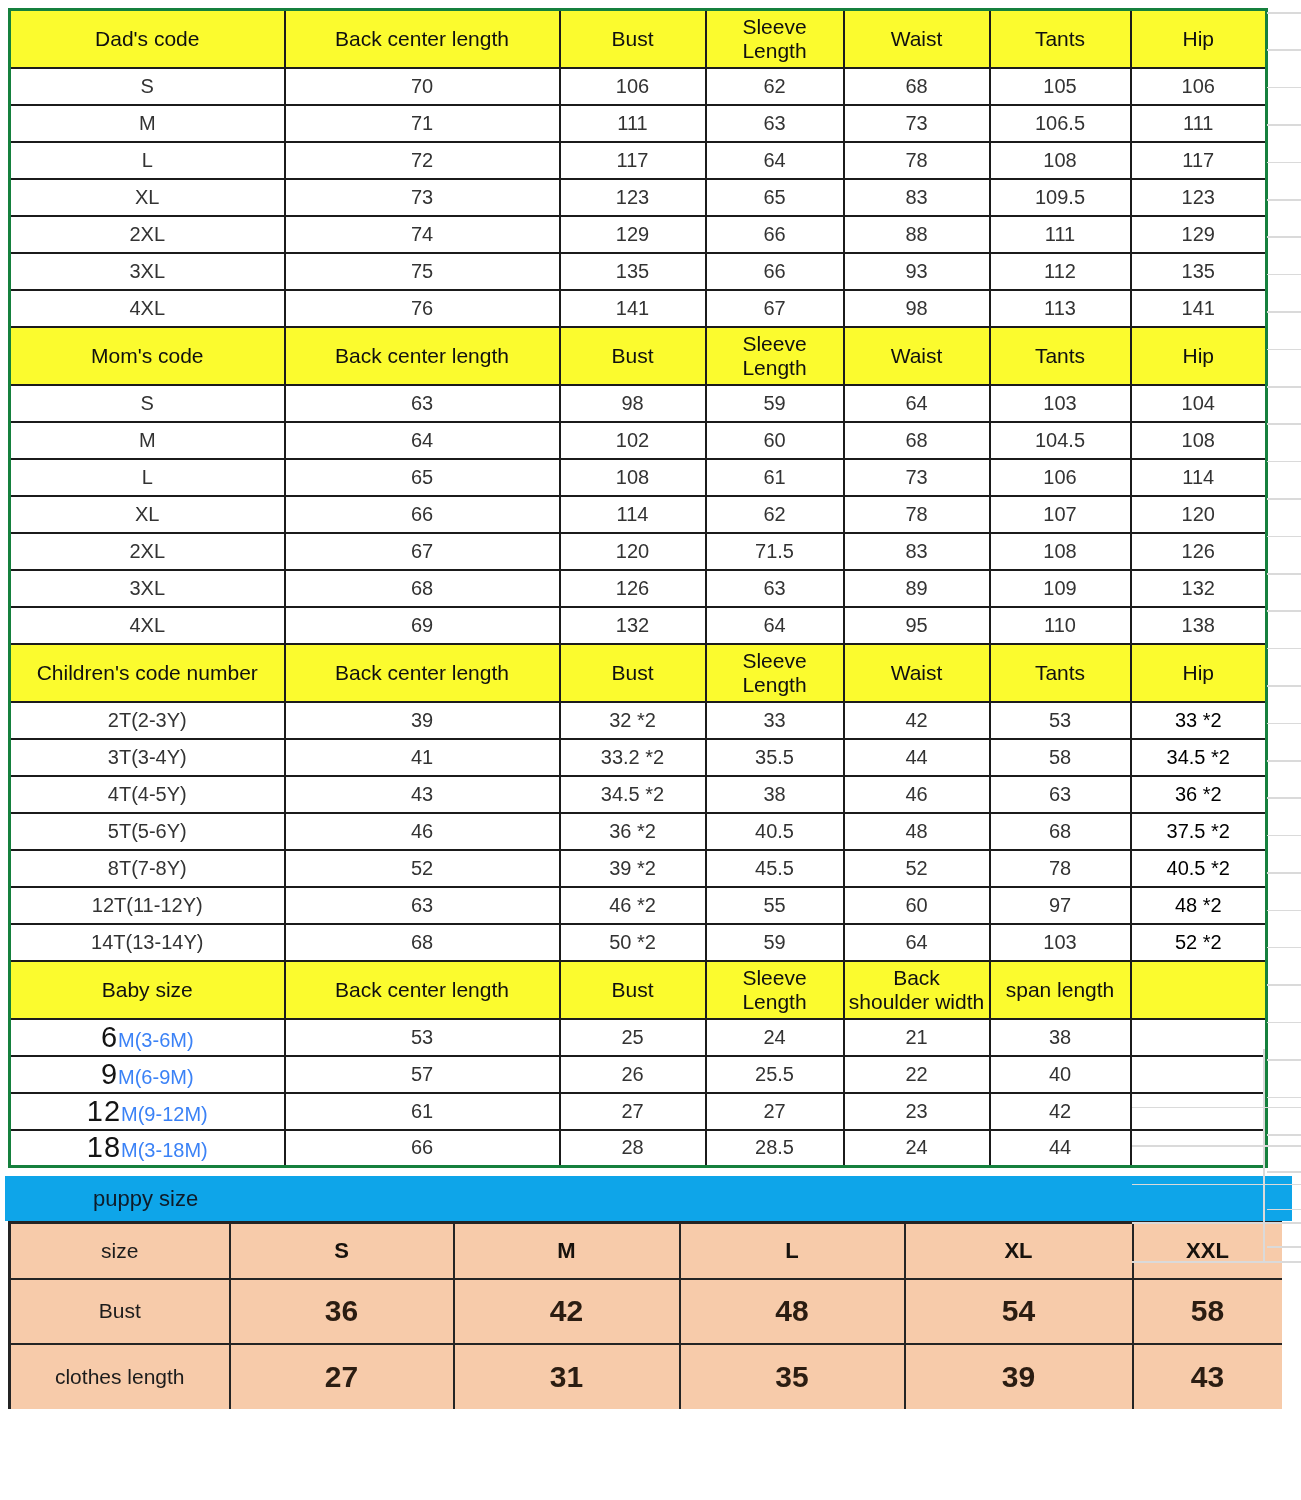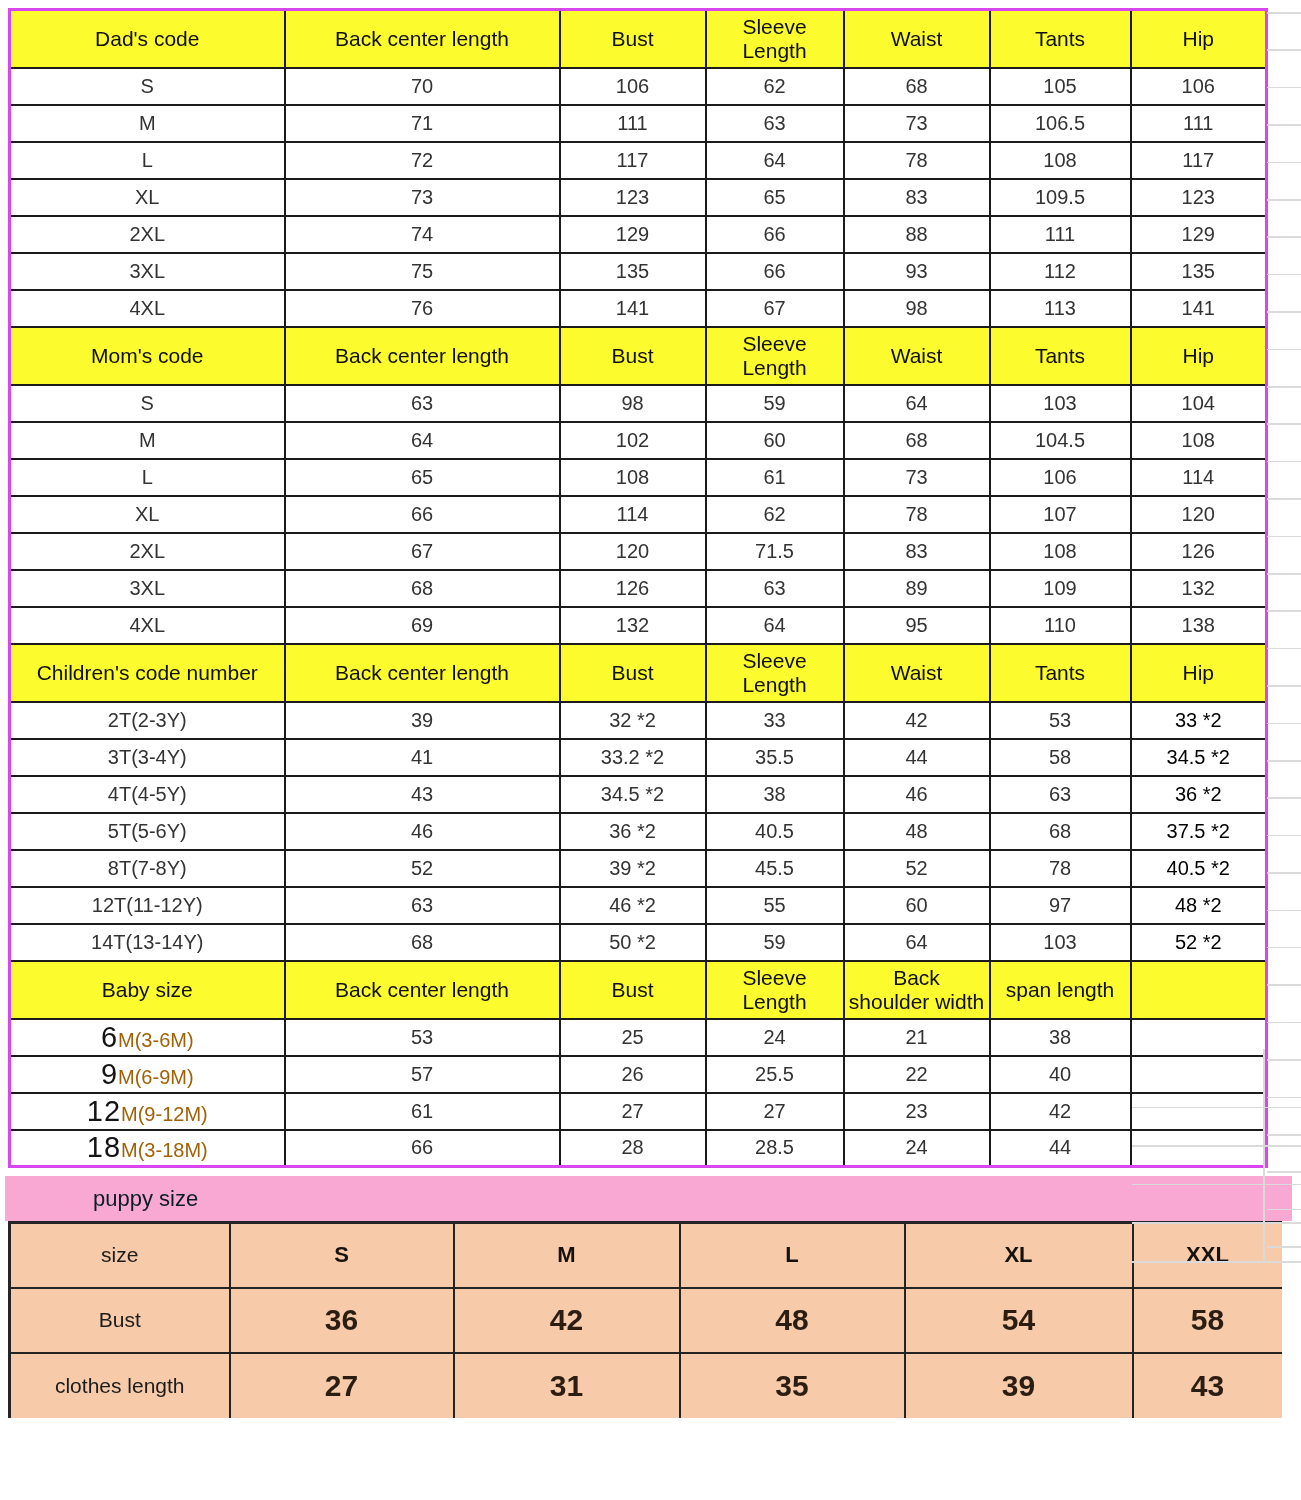--- a/index.html
+++ b/index.html
@@ -6,21 +6,21 @@
   body{
     width:1301px;height:1500px;background:#ffffff;
     font-family:"Liberation Sans", sans-serif;color:#2f2f2f;
     overflow:hidden;
   }
   .stage{position:relative;width:1301px;height:1500px;}
 
   
   table.sheet{
     border-collapse:collapse;table-layout:fixed;
-    margin:8px 12px 0 8px;border:3px solid #d946ef;
+    margin:8px 12px 0 8px;border:3px solid #15803d;
   }
   table.sheet th,table.sheet td{
     border:2.5px solid #1b1b1b;
     text-align:center;vertical-align:middle;
     padding:0;overflow:hidden;
   }
   tr.yhead{height:58px;}
   tr.yhead th{
     background:#fbfb2e;color:#101010;font-weight:normal;
     font-size:21px;line-height:1.12;white-space:pre-line;
@@ -29,56 +29,56 @@
   table.sheet tbody td{font-size:20px;color:#333333;}
   
   tr.blue td{color:#4d8fd6;}
   tr.navy td{color:#2c3a63;}
   tr.red  td{color:#e8271f;}
   table.sheet td.hipc{color:#000000;}
   
   tr.babyrow{height:38px;}
   td.blabel{text-align:left;padding-left:3px;color:#1d1d1d;white-space:nowrap;}
   .bignum{font-size:29px;color:#141414;letter-spacing:1px;}
-  .brest{font-size:20px;color:#a16207;}
+  .brest{font-size:20px;color:#3b82f6;}
   th.ghost,td.ghost{border:none;background:#ffffff;}
 
   
   .right-grid{
     position:absolute;left:1267px;top:4px;width:34px;height:1250px;
     background:repeating-linear-gradient(to bottom,
       #dadada 0,#dadada 1.5px,transparent 1.5px,transparent 37.4px);
   }
   .baby-grid{
     position:absolute;left:1132px;top:1099px;width:169px;height:156px;
     background:repeating-linear-gradient(to bottom,
       #dadada 0,#dadada 1.5px,transparent 1.5px,transparent 38.5px);
   }
   .baby-grid-v{
     position:absolute;left:1263px;top:1041px;width:1.5px;height:214px;
     background:#dadada;
   }
 
   
   .puppy-bar{
-    margin:8px 0 0 5px;width:1287px;height:45px;background:#f9a8d4;
+    margin:8px 0 0 5px;width:1287px;height:45px;background:#0ea5e9;
     display:flex;align-items:center;
   }
   .puppy-bar span{margin-left:88px;font-size:22px;color:#0e1c2a;}
   table.puppy{
     border-collapse:collapse;table-layout:fixed;margin-left:8px;
     border-left:3px solid #242424;border-top:3px solid #242424;
   }
   table.puppy th,table.puppy td{
     border:2.5px solid #242424;background:#f7cbaa;
     text-align:center;vertical-align:middle;padding:0;
   }
   table.puppy tr>*:last-child{border-right:none;}
   table.puppy tr:last-child>*{border-bottom:none;}
-  table.puppy thead tr{height:65px;}
+  table.puppy thead tr{height:56px;}
   table.puppy tbody tr{height:65px;}
   .psize{font-size:22px;font-weight:bold;color:#17120d;}
   .plabel{font-size:21px;font-weight:normal;color:#1c1c1c;}
   .pval{font-size:30px;font-weight:bold;color:#2b1d12;}
 </style>
 </head>
 <body>
 
 <div class="stage">
 

